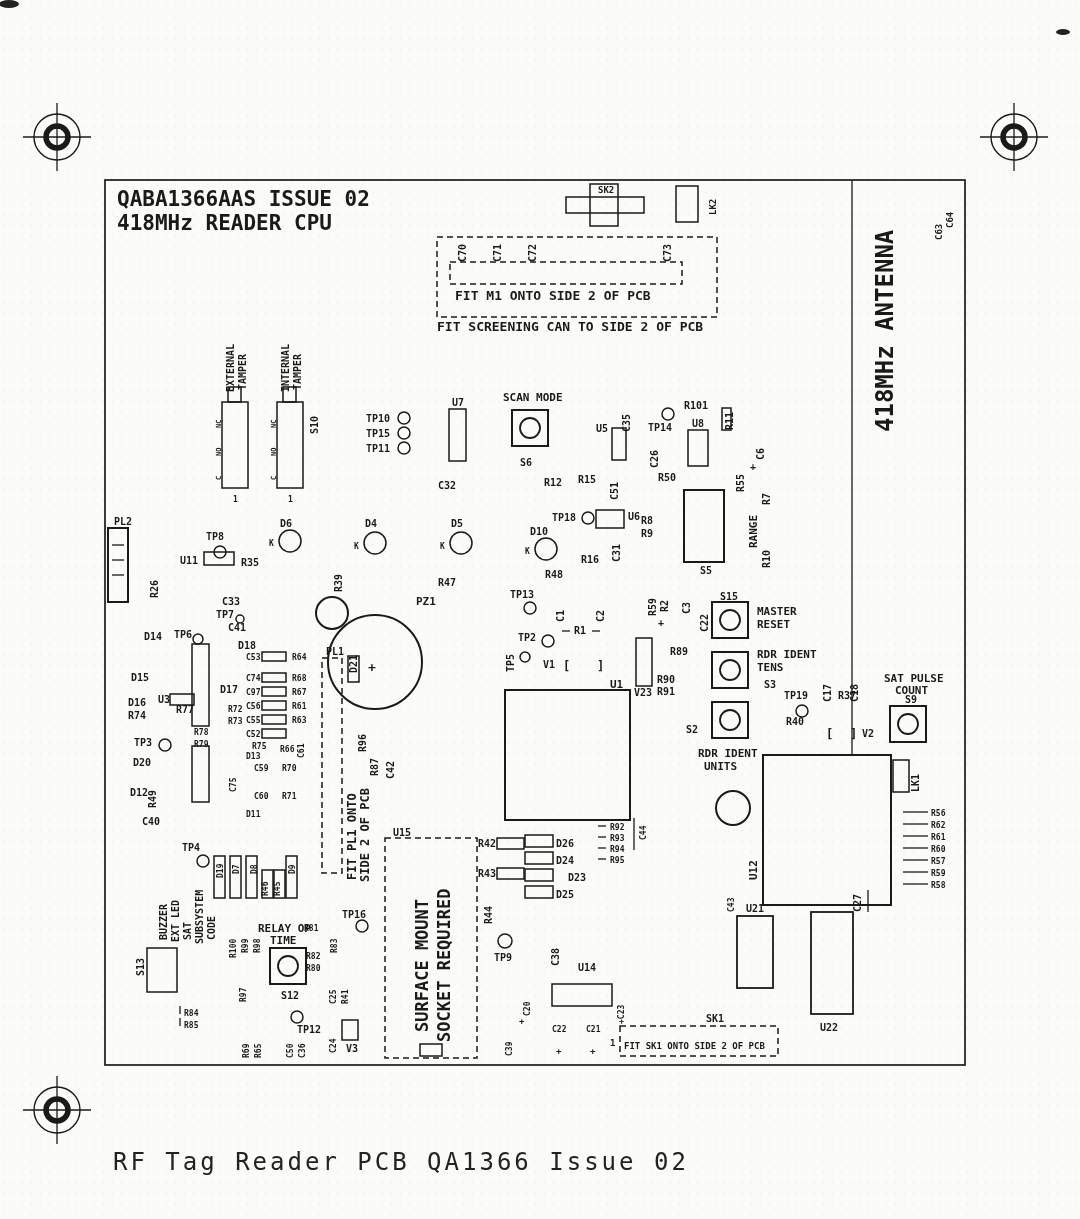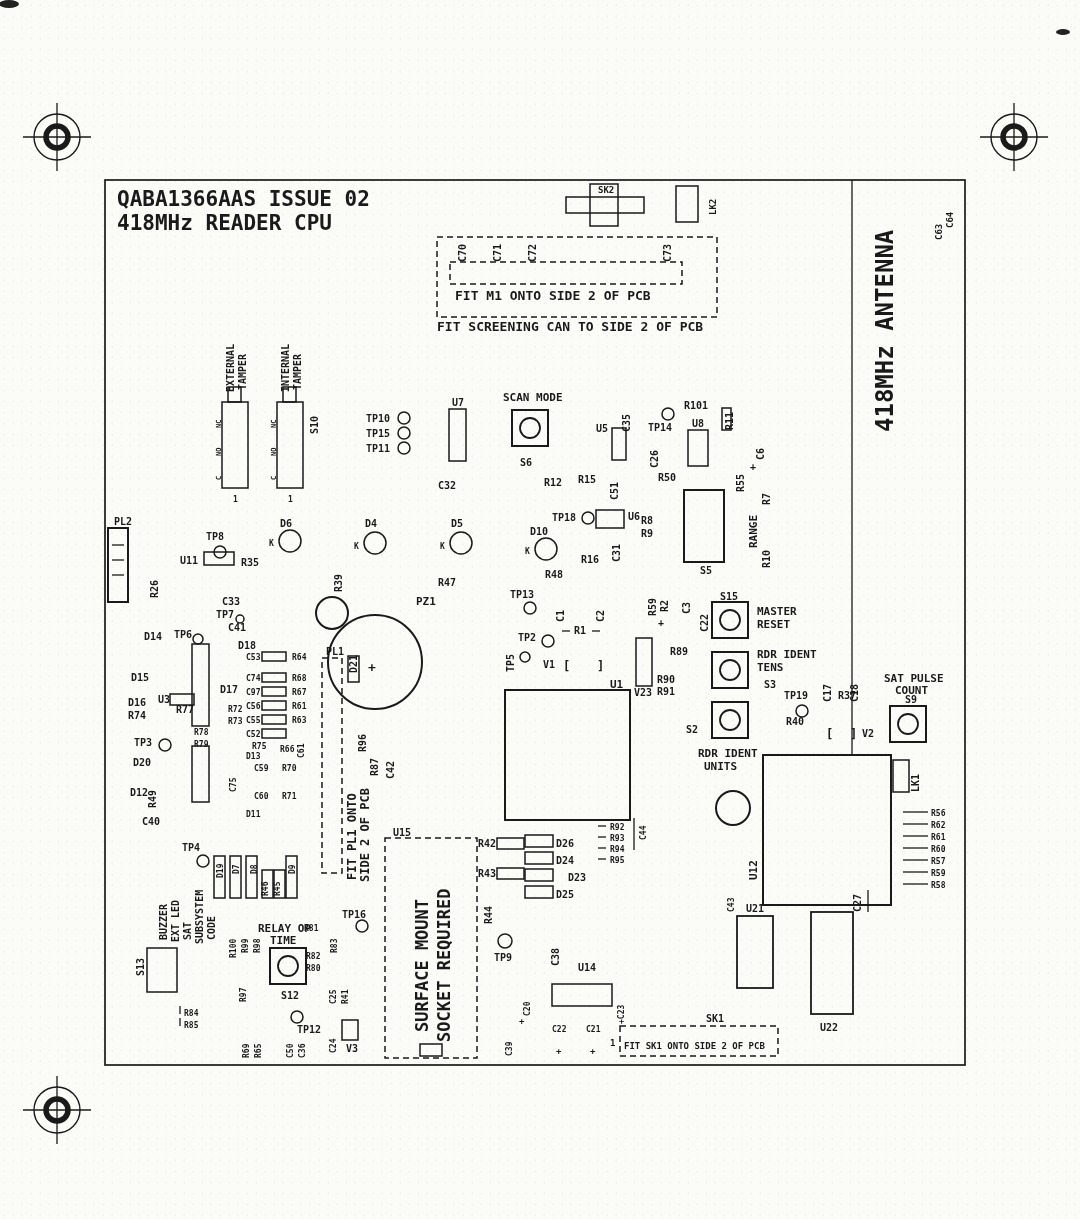--- a/index.html
+++ b/index.html
@@ -376,13 +376,14 @@
       <text x="931" y="840" font-size="8" font-weight="700">R61</text>
       <text x="931" y="852" font-size="8" font-weight="700">R60</text>
       <text x="931" y="864" font-size="8" font-weight="700">R57</text>
       <text x="931" y="876" font-size="8" font-weight="700">R59</text>
       <text x="931" y="888" font-size="8" font-weight="700">R58</text>
       <text x="734" y="912" font-size="8" font-weight="700" transform="rotate(-90 734 912)">C43</text>
       <text x="746" y="912" font-size="10" font-weight="700">U21</text>
       <text x="861" y="912" font-size="10" font-weight="700" transform="rotate(-90 861 912)">C27</text>
       <text x="820" y="1031" font-size="10" font-weight="700">U22</text>
     </svg>
+  <div class="caption">RF Tag Reader PCB QA1366 Issue 02</div>
 </div>
 
 </body></html>

